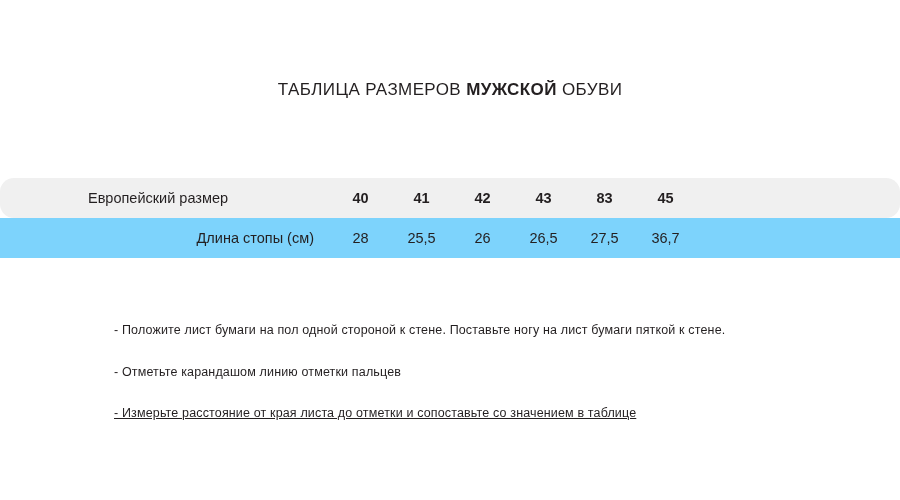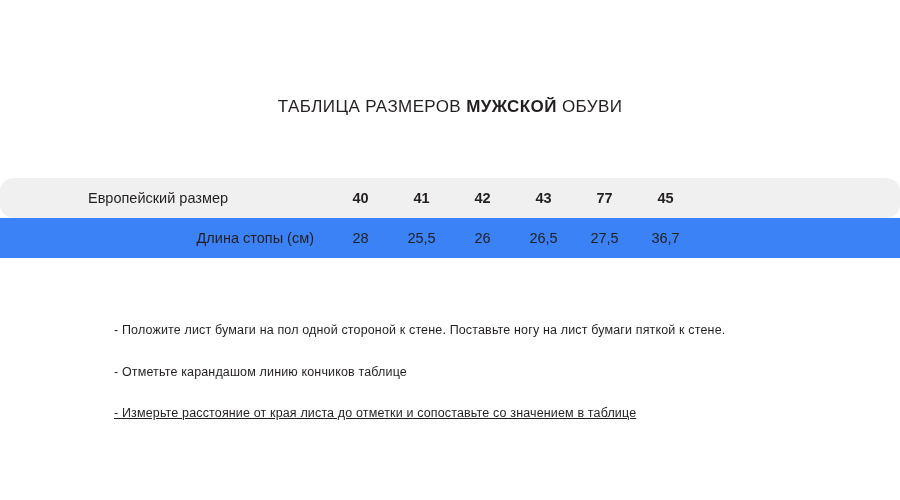--- a/index.html
+++ b/index.html
@@ -14,21 +14,21 @@
     color: #231f20;
     overflow: hidden;
   }
   .page {
     position: relative;
     width: 900px;
     height: 500px;
   }
   .title {
     position: absolute;
-    top: 97px;
+    top: 80px;
     left: 0;
     width: 900px;
     text-align: center;
     font-size: 17px;
     letter-spacing: 0.4px;
     color: #231f20;
     font-weight: 400;
   }
   .title .bold {
     font-weight: 700;
@@ -42,21 +42,21 @@
   .row {
     display: flex;
     align-items: center;
     height: 40px;
   }
   .row.header {
     background: #f0f0f0;
     border-radius: 14px;
   }
   .row.values {
-    background: #3b82f6;
+    background: #7dd3fc;
   }
   .row-label {
     width: 330px;
     padding-right: 16px;
     text-align: right;
     font-size: 14.5px;
     color: #231f20;
     box-sizing: border-box;
   }
   .row.header .row-label {
@@ -107,38 +107,38 @@
 
   <div class="table">
 
     <div class="row header">
       <div class="row-label">Европейский размер</div>
       <div class="cells">
         <div class="cell">40</div>
         <div class="cell">41</div>
         <div class="cell">42</div>
         <div class="cell">43</div>
-        <div class="cell">77</div>
+        <div class="cell">83</div>
         <div class="cell">45</div>
       </div>
     </div>
 
     <div class="row values">
       <div class="row-label">Длина стопы (см)</div>
       <div class="cells">
         <div class="cell">28</div>
         <div class="cell">25,5</div>
         <div class="cell">26</div>
         <div class="cell">26,5</div>
         <div class="cell">27,5</div>
         <div class="cell">36,7</div>
       </div>
     </div>
 
   </div>
 
   <div class="notes">
     <div class="note">- Положите лист бумаги на пол одной стороной к стене. Поставьте ногу на лист бумаги пяткой к стене.</div>
-    <div class="note">- Отметьте карандашом линию кончиков таблице</div>
+    <div class="note">- Отметьте карандашом линию отметки пальцев</div>
     <div class="note">- Измерьте расстояние от края листа до отметки и сопоставьте со значением в таблице</div>
   </div>
 
 </div>
 
 </body></html>

